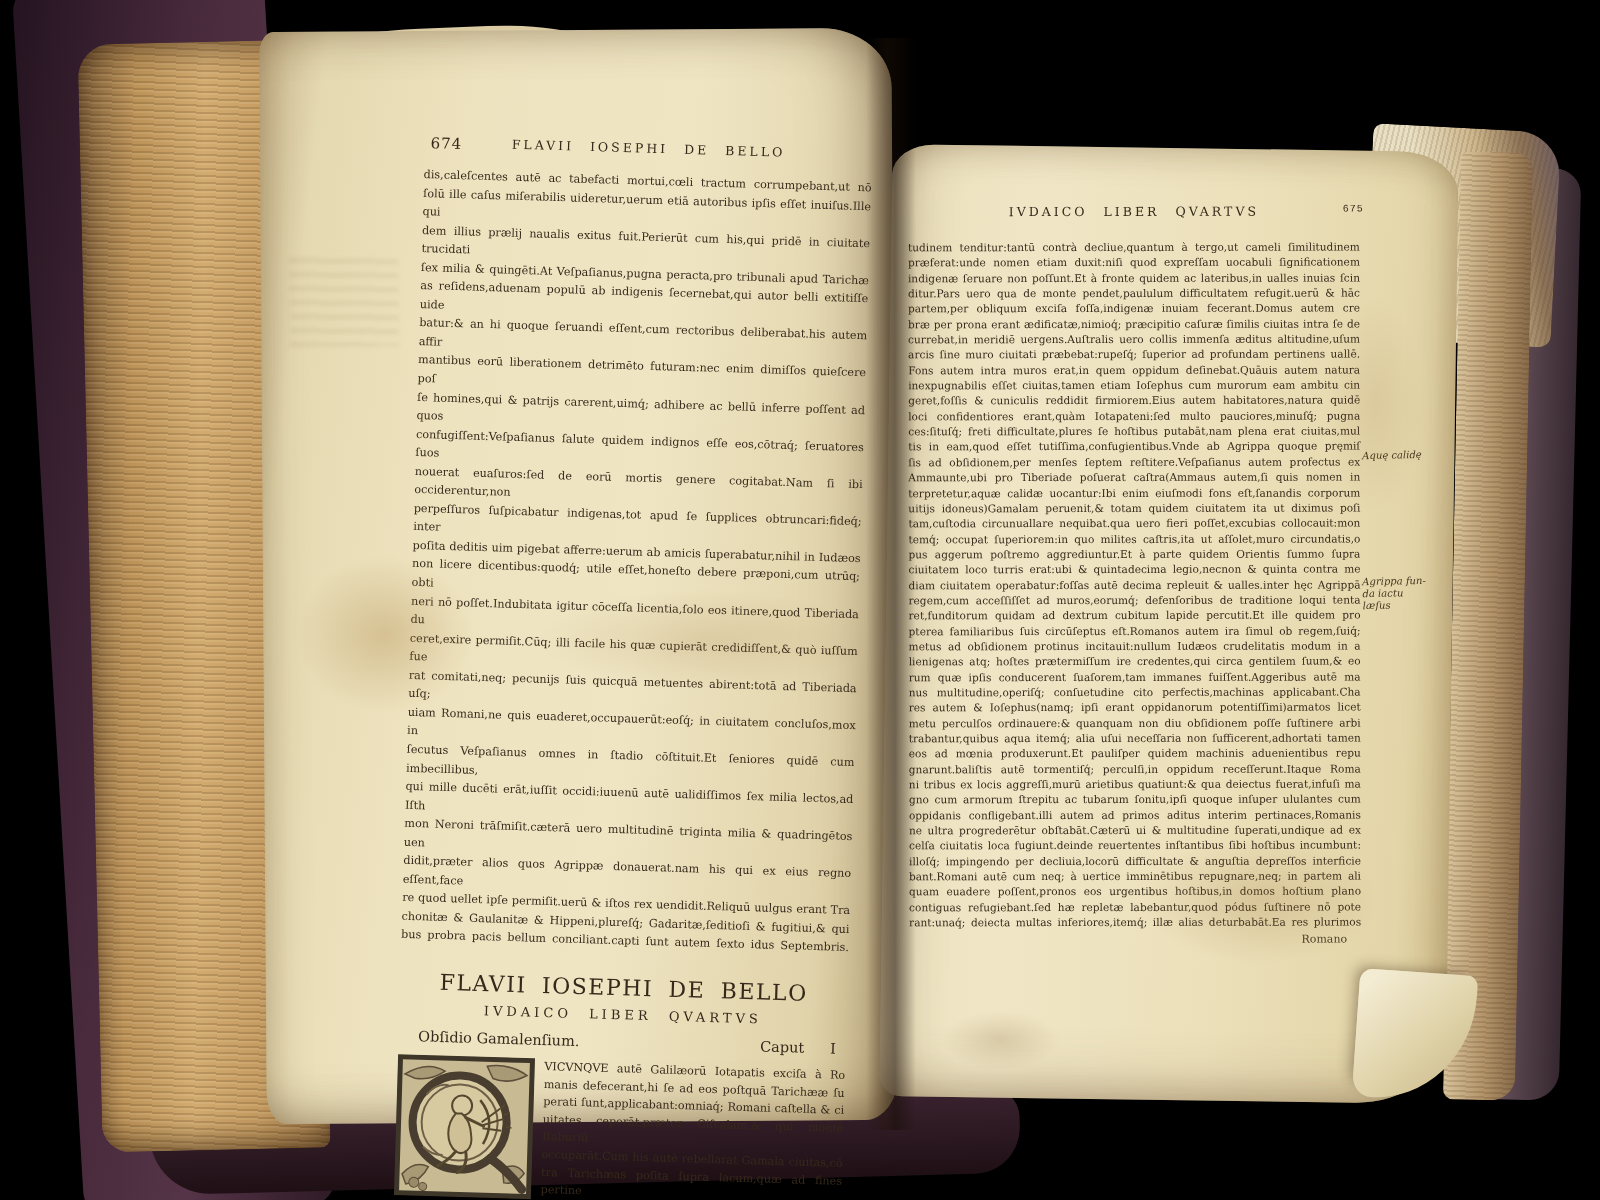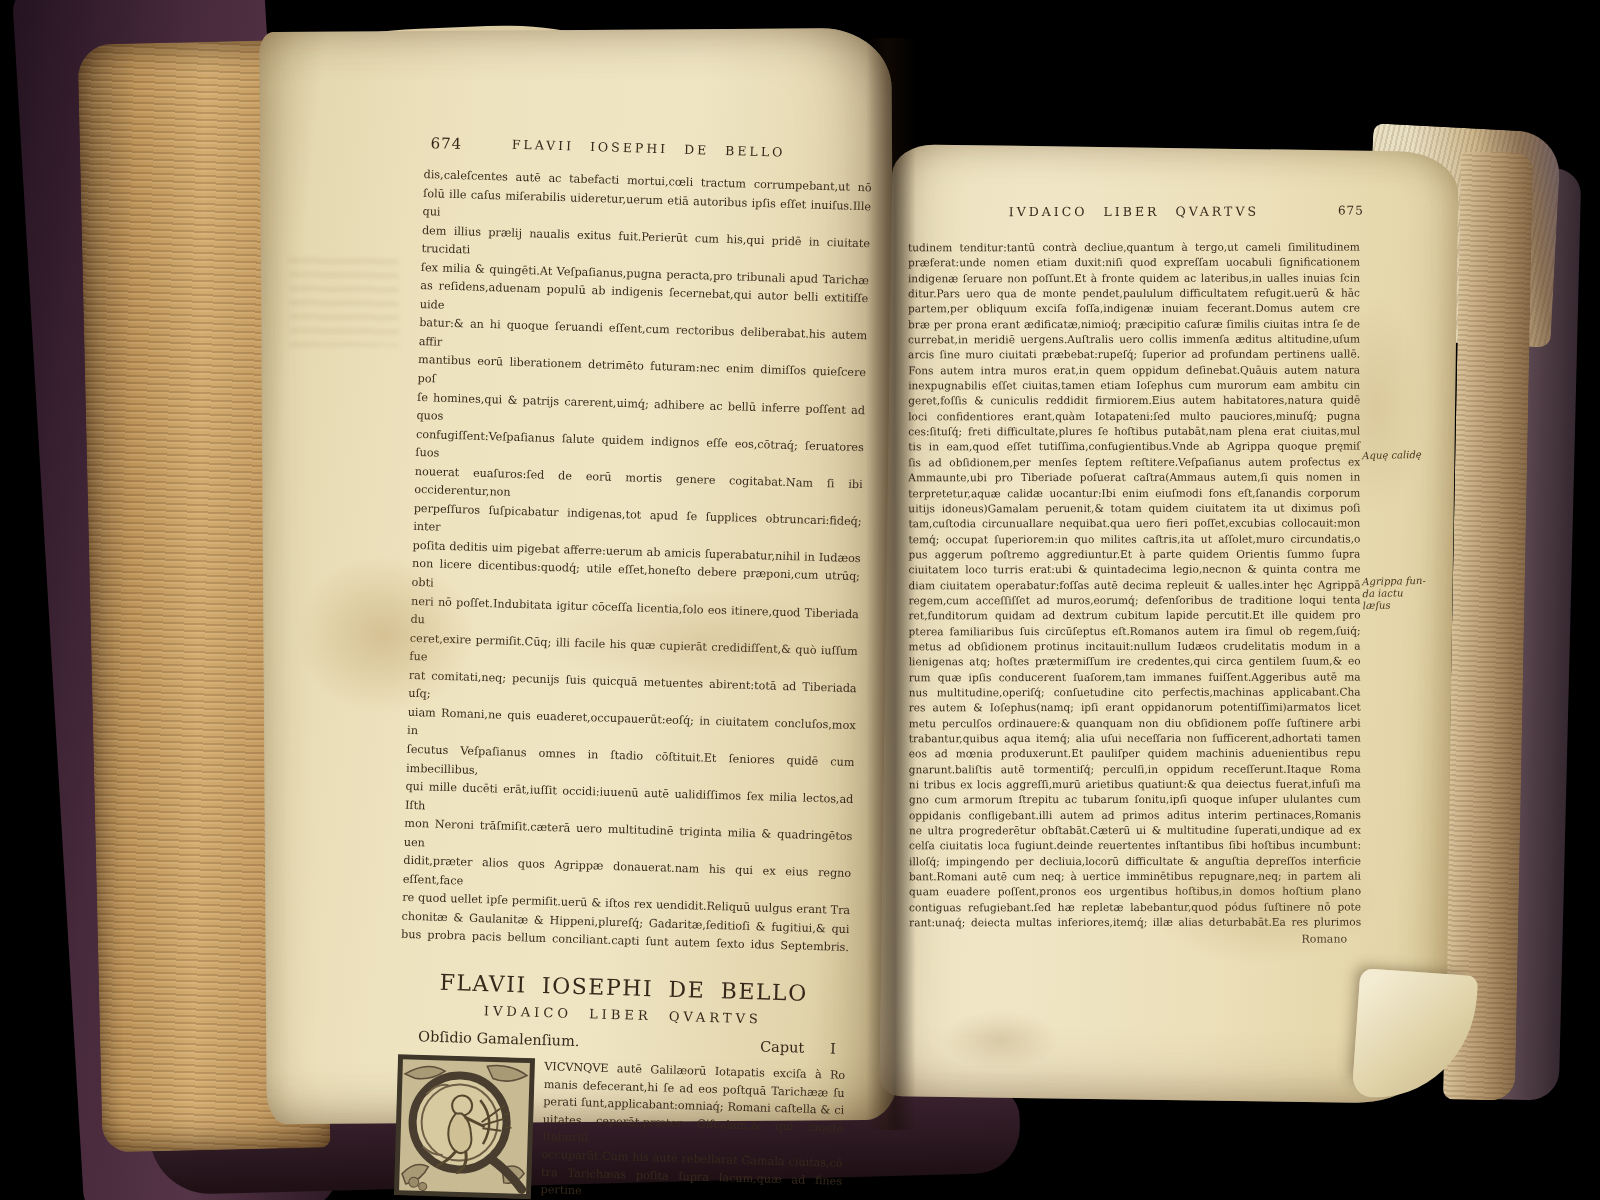--- a/index.html
+++ b/index.html
@@ -66,21 +66,21 @@
   .stain.s4{left:1325px;top:295px;width:100px;height:220px;background:radial-gradient(ellipse at center,rgba(140,100,45,.13),rgba(140,100,45,0) 70%);}
   .stain.s5{left:940px;top:1010px;width:120px;height:60px;background:radial-gradient(ellipse at center,rgba(120,85,40,.18),rgba(120,85,40,0) 70%);}
 
   
   .ink{color:#36291b;}
   .lp-text{position:absolute;left:165px;top:103px;width:448px;transform:rotate(2.1deg);transform-origin:0 0;}
   .rp-text{position:absolute;left:16px;top:60px;width:452px;transform:rotate(-0.9deg);transform-origin:0 0;}
 
   .head-row{position:relative;height:24px;}
   .pageno{position:absolute;top:0;font-size:15px;letter-spacing:1px;}
-  .pageno.l{left:6px;} .pageno.r{right:-4px;font-size:12px;}
+  .pageno.l{left:6px;} .pageno.r{right:-4px;font-size:10px;font-family:Liberation Mono, monospace;}
   .running{display:block;text-align:center;font-size:12.5px;letter-spacing:3px;word-spacing:9px;}
 
   .line{text-align:justify;text-align-last:justify;hyphens:none;}
   .lp-body{margin-top:8px;}
   .lp-body .line{font-size:11.2px;line-height:18.55px;}
   .rp-body{margin-top:12px;}
   .rp-body .line{font-size:10.6px;line-height:15.35px;}
 
   .sec-t1{margin-top:24px;text-align:center;font-size:22px;letter-spacing:1.5px;word-spacing:7px;}
   .sec-t2{margin-top:7px;text-align:center;font-size:13px;letter-spacing:4px;word-spacing:9px;}

